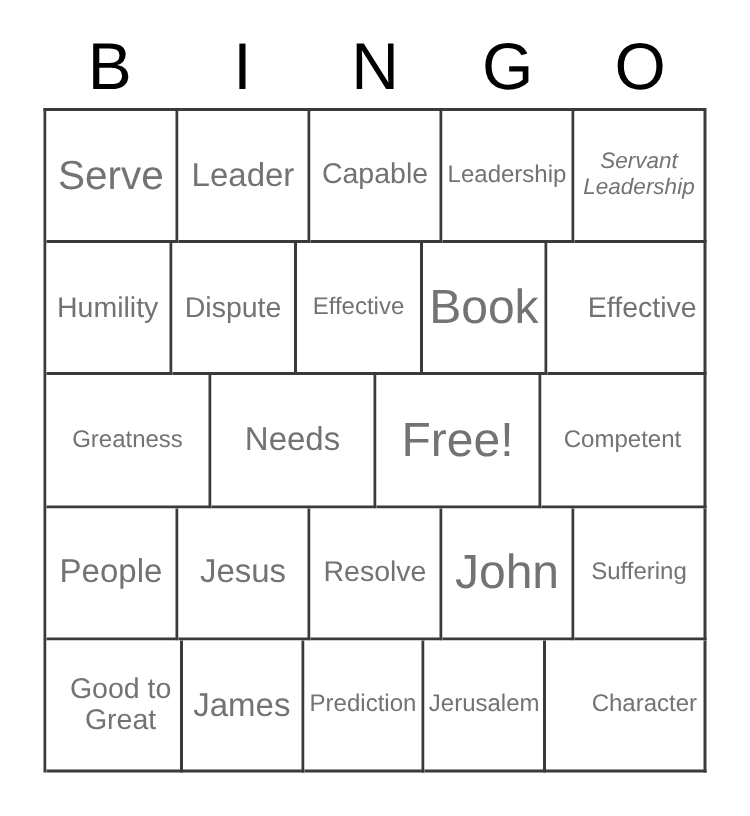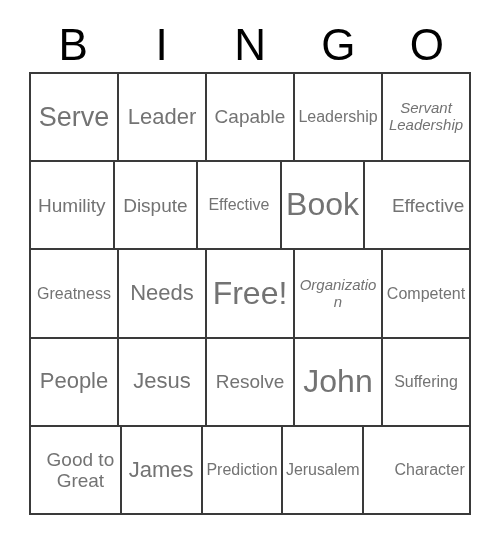--- a/index.html
+++ b/index.html
@@ -158,23 +158,20 @@
       <div class="cell" style="border-color: rgb(58, 58, 58); background: rgb(255, 255, 255);">
         <span class="cell-text fs-s">Greatness</span>
       </div>
       <div class="cell" style="border-color: rgb(58, 58, 58); background: rgb(255, 255, 255);">
         <span class="cell-text fs-l">Needs</span>
       </div>
       <div class="cell" style="border-color: rgb(58, 58, 58); background: rgb(255, 255, 255);">
         <span class="cell-text fs-xxl">Free!</span>
       </div>
       <div class="cell" style="border-color: rgb(58, 58, 58); background: rgb(255, 255, 255);">
-        <span class="cell-text fs-xs">Organization</span>
-      </div>
-      <div class="cell" style="border-color: rgb(58, 58, 58); background: rgb(255, 255, 255);">
         <span class="cell-text fs-s">Competent</span>
       </div>
     </div>
 
     <div class="grid-row">
       <div class="cell" style="border-color: rgb(58, 58, 58); background: rgb(255, 255, 255);">
         <span class="cell-text fs-l">People</span>
       </div>
       <div class="cell" style="border-color: rgb(58, 58, 58); background: rgb(255, 255, 255);">
         <span class="cell-text fs-l">Jesus</span>

